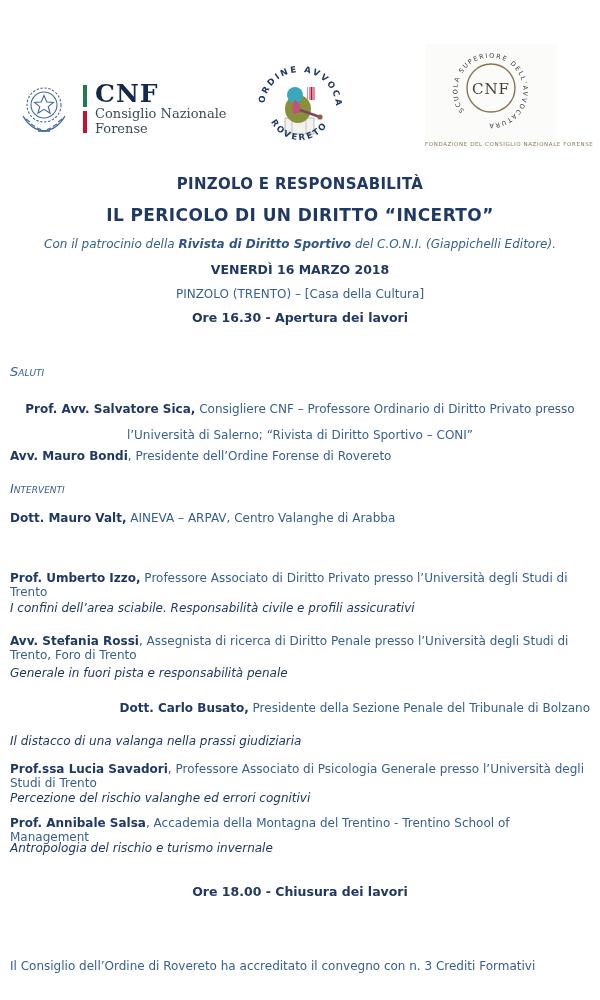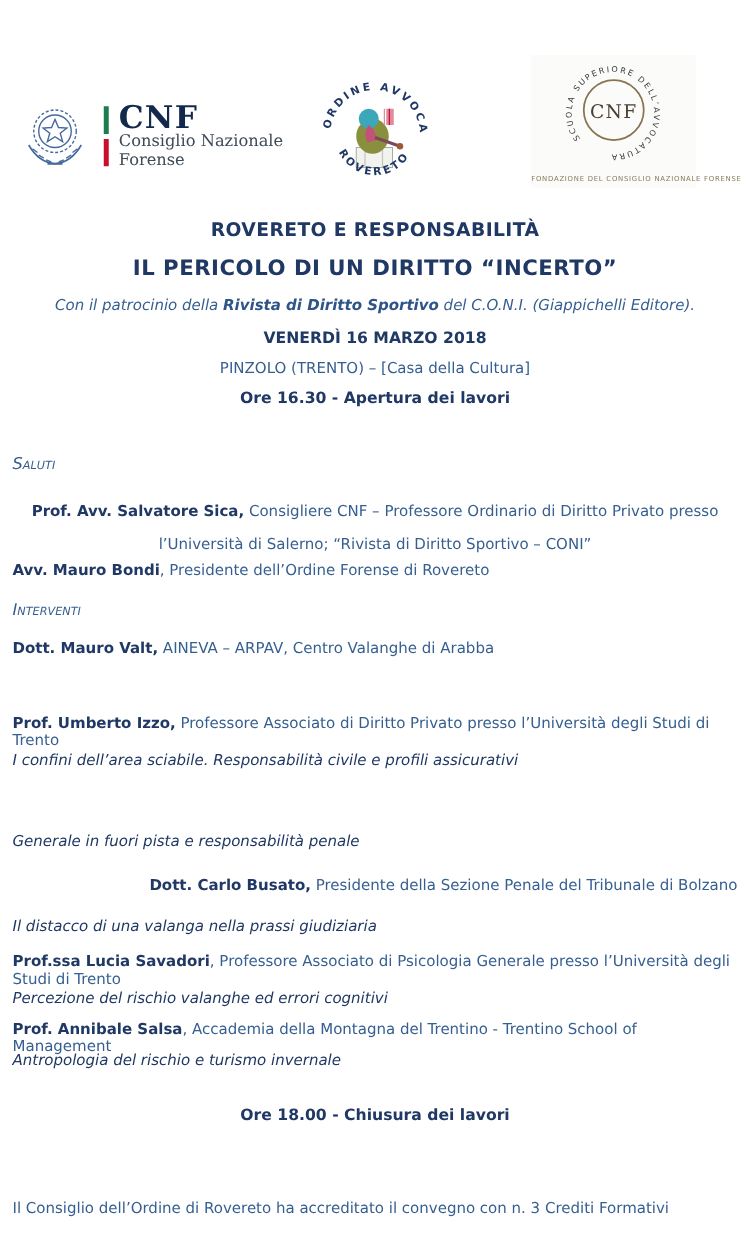--- a/index.html
+++ b/index.html
@@ -118,21 +118,21 @@
           <text x="50" y="50" text-anchor="middle" font-size="15" letter-spacing="1">CNF</text>
         </g>
         <text font-family="DejaVu Sans, sans-serif" font-size="6.4" fill="#3a3a3a" letter-spacing="1.6">
           <textPath href="#ssaArc" startOffset="2%">SCUOLA SUPERIORE DELL’AVVOCATURA</textPath>
         </text>
       </svg>
       <div class="ssa-caption">FONDAZIONE DEL CONSIGLIO NAZIONALE FORENSE</div>
     </div>
   </div>
 
-  <p class="t-abs title-1">ROVERETO E RESPONSABILITÀ</p>
+  <p class="t-abs title-1">PINZOLO E RESPONSABILITÀ</p>
   <p class="t-abs title-2">IL PERICOLO DI UN DIRITTO “INCERTO”</p>
 
   <p class="t-abs patronage"><span>Con il patrocinio della </span><span class="pbold">Rivista di Diritto Sportivo</span><span> del C.O.N.I. (Giappichelli Editore).</span></p>
 
   <p class="t-abs date-line">VENERDÌ 16 MARZO 2018</p>
   <p class="t-abs loc-line">PINZOLO (TRENTO) – [Casa della Cultura]</p>
   <p class="t-abs open-line">Ore 16.30 - Apertura dei lavori</p>
 
   <p class="body-abs sec-head y-saluti">Saluti</p>
 
@@ -140,20 +140,21 @@
 
   <p class="body-abs y-bondi"><span class="name">Avv. Mauro Bondi</span><span class="role">, Presidente dell’Ordine Forense di Rovereto</span></p>
 
   <p class="body-abs sec-head y-interventi">Interventi</p>
 
   <p class="body-abs y-s1"><span class="name">Dott. Mauro Valt,</span><span class="role"> AINEVA – ARPAV, Centro Valanghe di Arabba</span></p>
 
   <p class="body-abs y-s2"><span class="name">Prof. Umberto Izzo,</span><span class="role"> Professore Associato di Diritto Privato presso l’Università degli Studi di Trento</span></p>
   <p class="body-abs topic y-t2">I confini dell’area sciabile. Responsabilità civile e profili assicurativi</p>
 
+  <p class="body-abs y-s3"><span class="name">Avv. Stefania Rossi</span><span class="role">, Assegnista di ricerca di Diritto Penale presso l’Università degli Studi di Trento, Foro di Trento</span></p>
   <p class="body-abs topic y-t3">Generale in fuori pista e responsabilità penale</p>
 
   <p class="body-abs y-s4"><span class="name">Dott. Carlo Busato,</span><span class="role"> Presidente della Sezione Penale del Tribunale di Bolzano</span></p>
   <p class="body-abs topic y-t4">Il distacco di una valanga nella prassi giudiziaria</p>
 
   <p class="body-abs y-s5"><span class="name">Prof.ssa Lucia Savadori</span><span class="role">, Professore Associato di Psicologia Generale presso l’Università degli Studi di Trento</span></p>
   <p class="body-abs topic y-t5">Percezione del rischio valanghe ed errori cognitivi</p>
 
   <p class="body-abs y-s6"><span class="name">Prof. Annibale Salsa</span><span class="role">, Accademia della Montagna del Trentino - Trentino School of Management</span></p>
   <p class="body-abs topic y-t6">Antropologia del rischio e turismo invernale</p>

